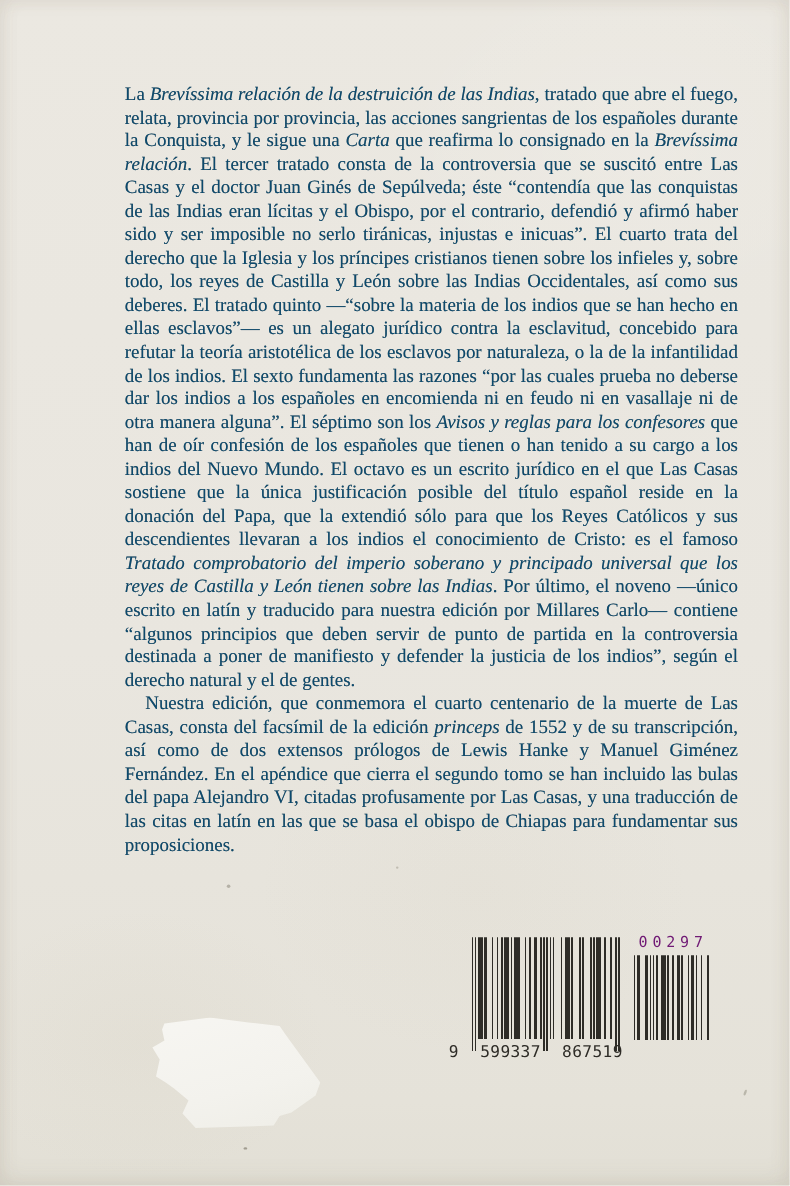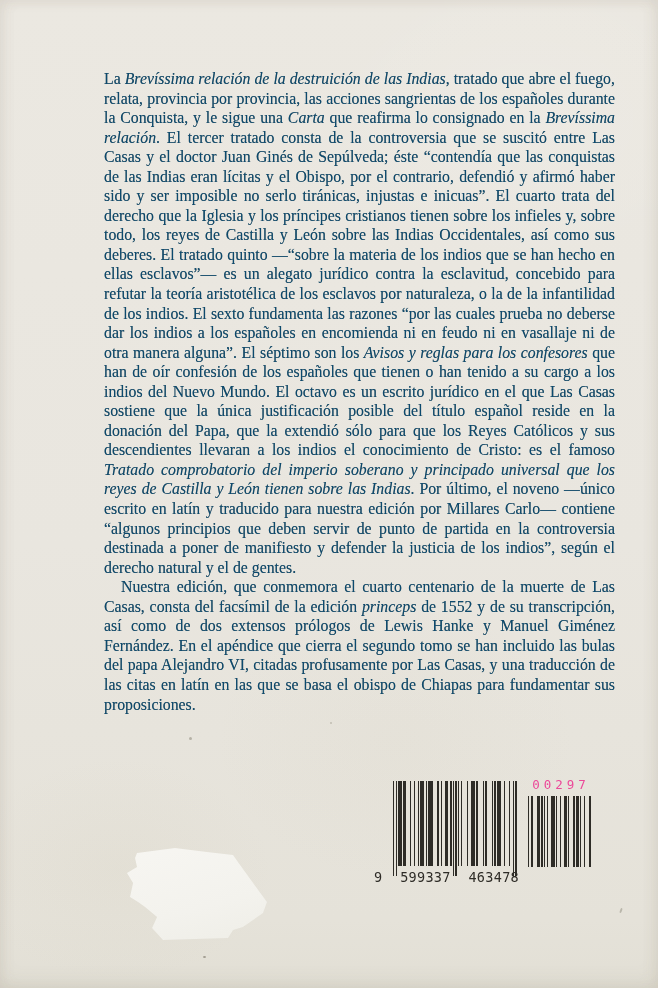--- a/index.html
+++ b/index.html
@@ -35,21 +35,21 @@
   .isbn-digits{
     position:absolute;left:374px;top:870px;width:145px;height:15px;
     display:flex;justify-content:space-between;align-items:flex-start;
     font-family:"DejaVu Sans Mono","Liberation Mono",monospace;
     font-size:13.5px;line-height:15px;color:#2e2c27;letter-spacing:0.3px;
   }
   .supp-digits{
     position:absolute;left:527px;top:778px;width:64px;height:14px;
     text-align:center;
     font-family:"DejaVu Sans Mono","Liberation Mono",monospace;
-    font-size:12.5px;line-height:14px;color:#ec4899;letter-spacing:4px;text-indent:4px;
+    font-size:12.5px;line-height:14px;color:#701a75;letter-spacing:4px;text-indent:4px;
   }
   .sticker{
     position:absolute;left:118px;top:846px;width:152px;height:100px;
     background:linear-gradient(165deg,#f7f6f2 0%,#f3f2ed 60%,#eeede6 100%);
     clip-path:polygon(12.5% 7%, 37.5% 2%, 58.6% 6%, 75.7% 9%, 78.9% 16%, 98% 56%,
       95.4% 67%, 82.2% 81%, 75.7% 84%, 72.4% 92%, 29.6% 94%, 22.4% 82%, 25.7% 71%,
       17.8% 61%, 13.2% 56%, 7.9% 51%, 9.9% 37%, 5.9% 27%, 12.5% 21%, 11.2% 12%);
     filter:drop-shadow(0 1px 1px rgba(140,130,105,0.25));
   }
   .speck{position:absolute;background:#6b6657;border-radius:50%;}
@@ -124,21 +124,21 @@
             <rect x="47.88" y="0" width="2.66" height="71"></rect>
             <rect x="51.87" y="0" width="1.33" height="71"></rect>
             <rect x="55.86" y="0" width="1.33" height="71"></rect>
             <rect x="61.18" y="0" width="1.33" height="71"></rect>
           </g>
         </svg>
       </div>
     <div class="isbn-digits">
       <span>9</span>
       <span>599337</span>
-      <span>463478</span>
+      <span>867519</span>
     </div>
     <div class="supp-digits">00297</div>
   </div>
 
   <div class="sticker"></div>
   <div class="speck s1"></div>
   <div class="speck s2"></div>
   <div class="speck s3"></div>
   <div class="speck s4"></div>
 </div>

